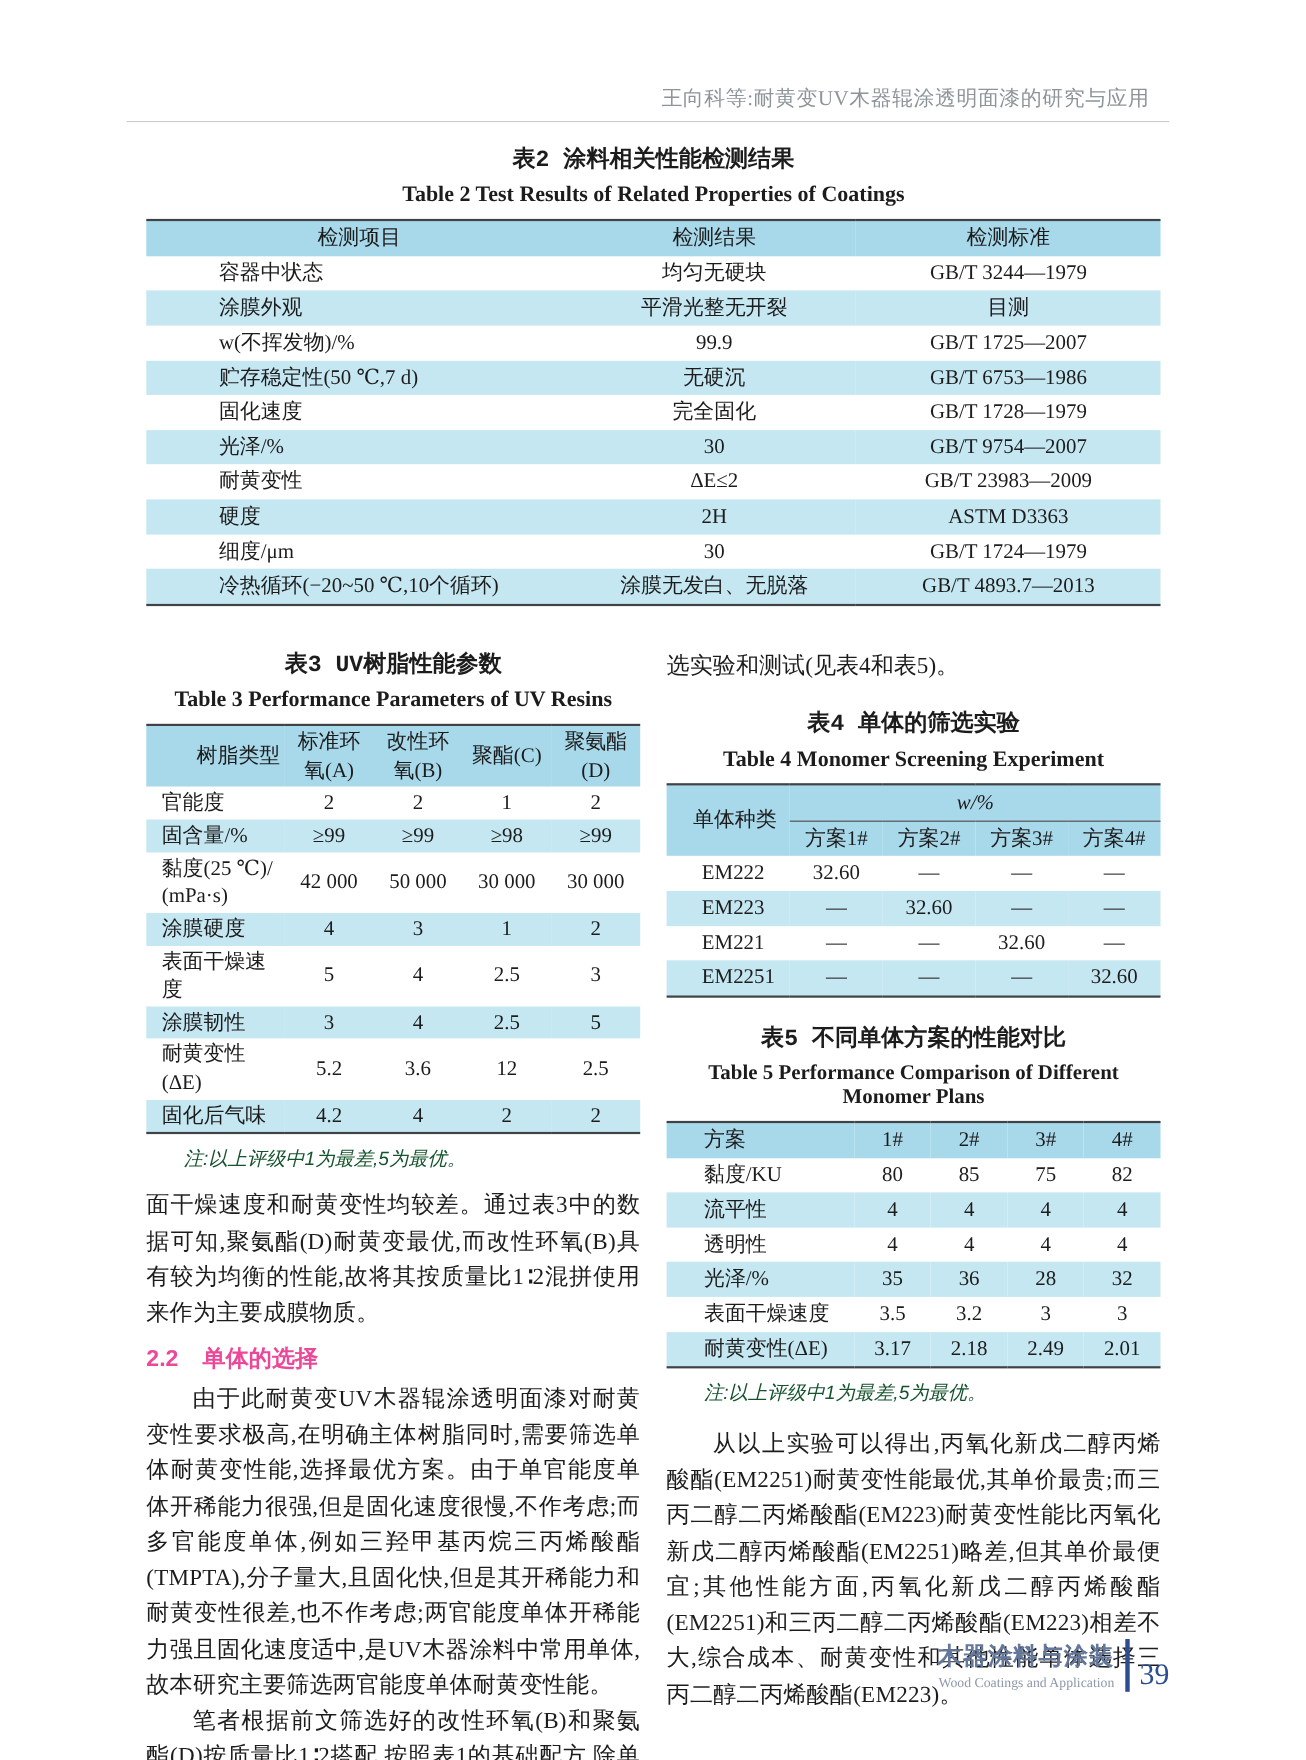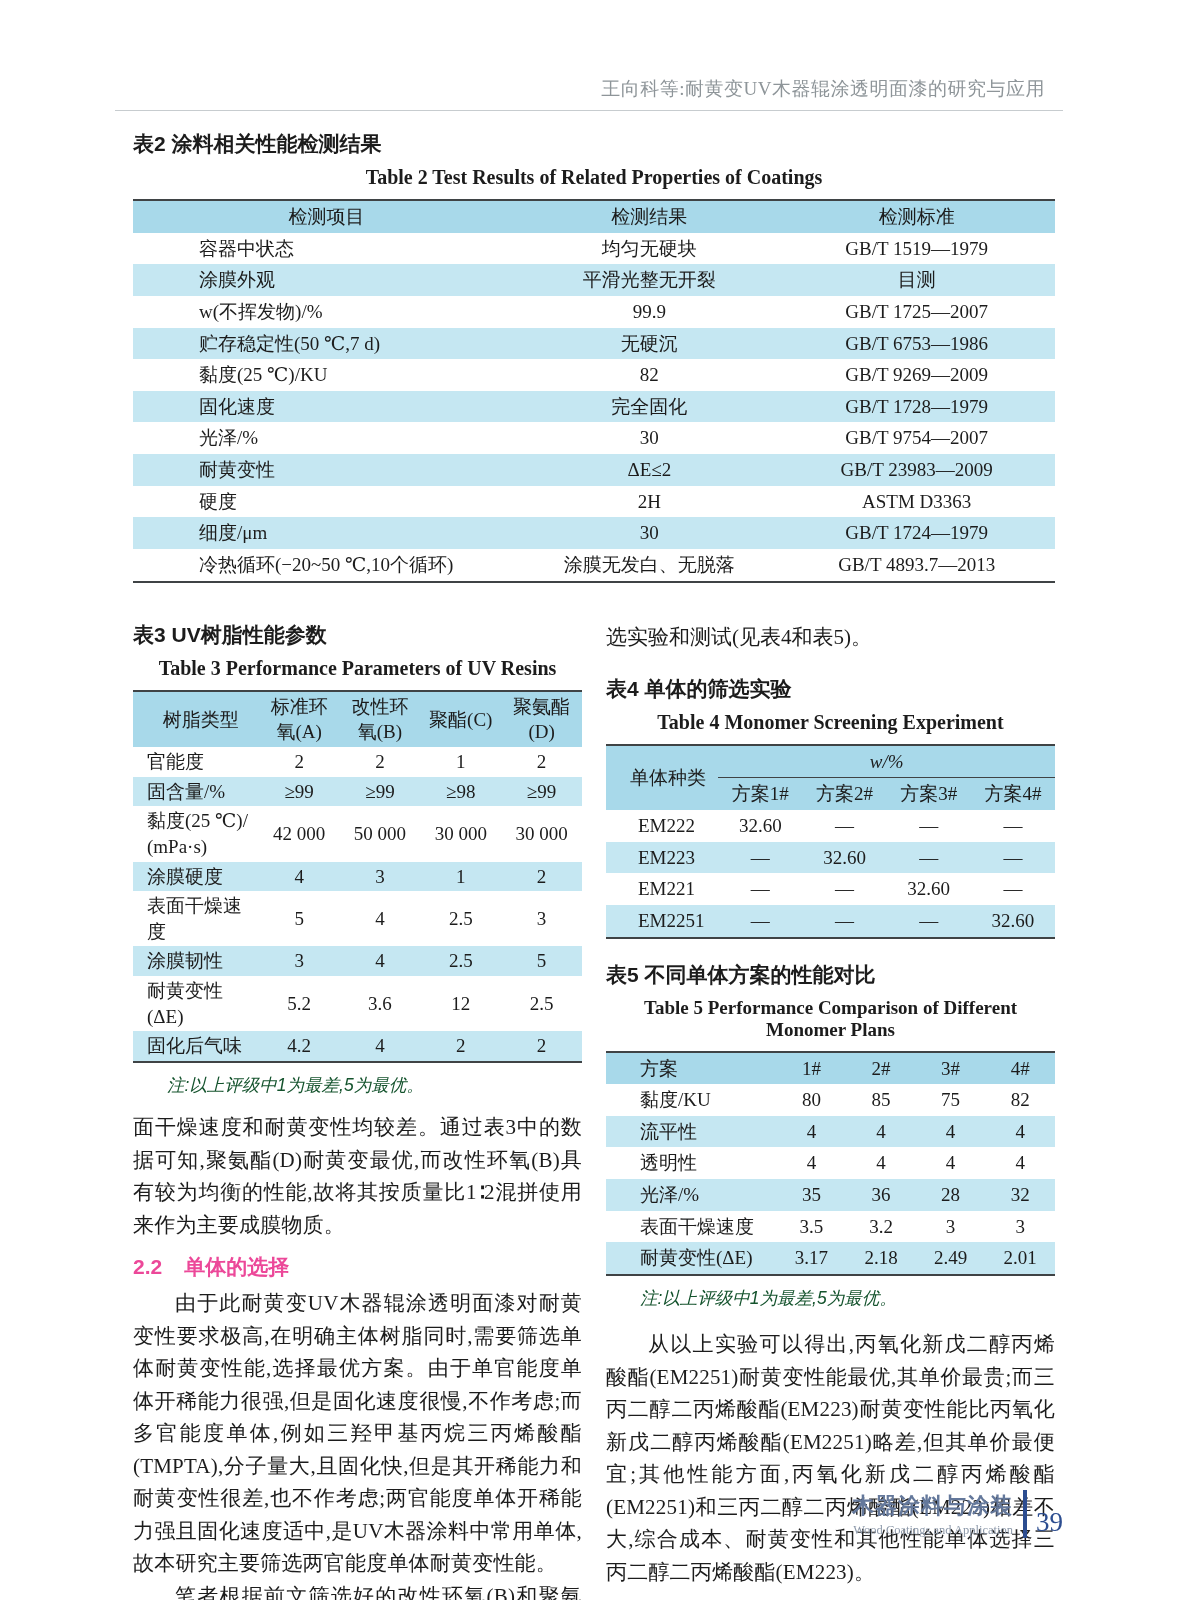--- a/index.html
+++ b/index.html
@@ -14,22 +14,22 @@
     position:absolute; top:76px; left:97px; width:948px;
     text-align:right; font-size:19px; color:#8e9599; letter-spacing:.5px;
   }
   .header-rule {
     position:absolute; top:110px; left:115px; width:948px;
     border-top:1px solid #c7cccf;
   }
   
   .content { position:absolute; left:133px; top:130px; width:922px; }
   .tbl-title-cn {
-    text-align:left; font-weight:bold; font-size:21px;
-    font-family:Liberation Sans, sans-serif; margin-bottom:8px;
+    text-align:center; font-weight:bold; font-size:21px;
+    font-family:Liberation Mono, monospace; margin-bottom:8px;
   }
   .tbl-title-en {
     text-align:center; font-weight:bold; font-size:20px;
     font-family:"Liberation Serif","DejaVu Serif",serif; margin-bottom:10px;
   }
   table {
     border-collapse:collapse; width:100%;
     border-top:2px solid #3f4345; border-bottom:2px solid #3f4345;
     font-size:19px;
   }
@@ -116,41 +116,36 @@
           <tr>
             <th>检测项目</th>
             <th>检测结果</th>
             <th>检测标准</th>
           </tr>
         </thead>
         <tbody>
             <tr>
               <td>容器中状态</td>
               <td>均匀无硬块</td>
-              <td>GB/T 1519—1979</td>
+              <td>GB/T 3244—1979</td>
             </tr>
             <tr>
               <td>涂膜外观</td>
               <td>平滑光整无开裂</td>
               <td>目测</td>
             </tr>
             <tr>
               <td>w(不挥发物)/%</td>
               <td>99.9</td>
               <td>GB/T 1725—2007</td>
             </tr>
             <tr>
               <td>贮存稳定性(50 ℃,7 d)</td>
               <td>无硬沉</td>
               <td>GB/T 6753—1986</td>
-            </tr>
-            <tr>
-              <td>黏度(25 ℃)/KU</td>
-              <td>82</td>
-              <td>GB/T 9269—2009</td>
             </tr>
             <tr>
               <td>固化速度</td>
               <td>完全固化</td>
               <td>GB/T 1728—1979</td>
             </tr>
             <tr>
               <td>光泽/%</td>
               <td>30</td>
               <td>GB/T 9754—2007</td>
@@ -189,21 +184,21 @@
           <table class="t3">
             <colgroup>
                 <col class="c1">
                 <col class="cd">
                 <col class="cd">
                 <col class="cd">
                 <col class="cd">
               </colgroup>
             <thead>
               <tr>
-                <th style="text-align:center;padding-left:14px">树脂类型</th>
+                <th style="text-align:right;padding-left:14px">树脂类型</th>
                 <th>标准环
 氧(A)</th>
                 <th>改性环
 氧(B)</th>
                 <th>聚酯(C)</th>
                 <th>聚氨酯
 (D)</th>
               </tr>
             </thead>
             <tbody>

